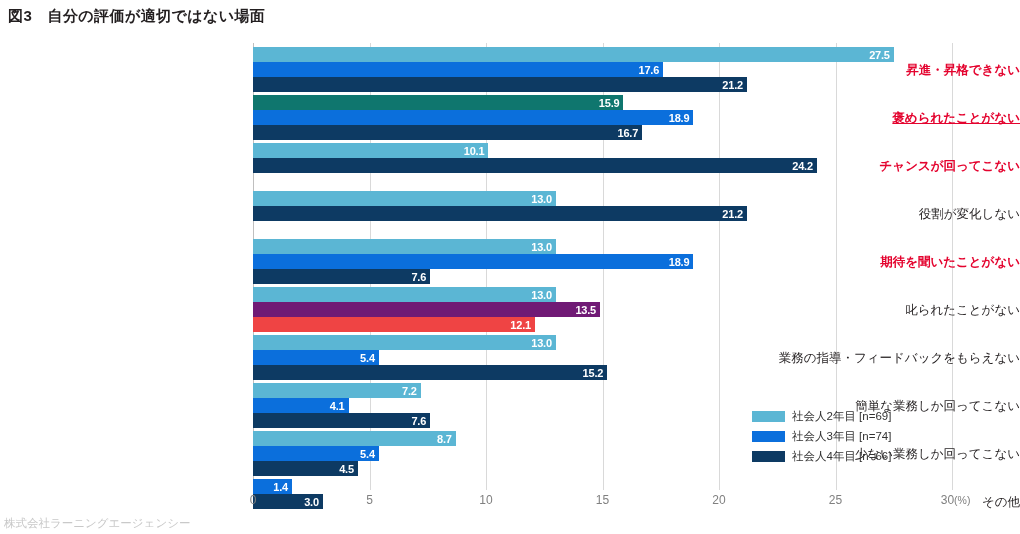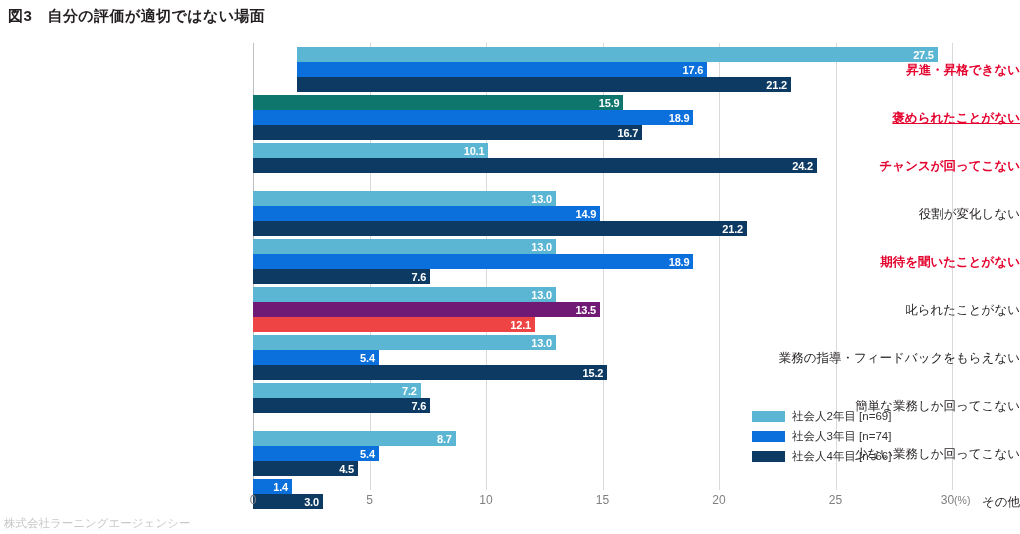--- a/index.html
+++ b/index.html
@@ -172,21 +172,21 @@
     <div id="gridlines">
         <div class="gridline axis0" style="left: 0px;"></div>
         <div class="gridline" style="left: 116.5px;"></div>
         <div class="gridline" style="left: 233px;"></div>
         <div class="gridline" style="left: 349.5px;"></div>
         <div class="gridline" style="left: 466px;"></div>
         <div class="gridline" style="left: 582.5px;"></div>
         <div class="gridline" style="left: 699px;"></div>
       </div>
     <div id="rows">
-        <div class="row" style="top: 4px; padding-left: 44px;">
+        <div class="row" style="top: 4px;">
           <div class="bar-track">
             <div class="bar" title="社会人2年目 [n=69]" style="width: 640.75px; background: rgb(91, 182, 212);">
               <span class="val">27.5</span>
             </div>
           </div>
           <div class="bar-track">
             <div class="bar" title="社会人3年目 [n=74]" style="width: 410.08px; background: rgb(11, 111, 220);">
               <span class="val">17.6</span>
             </div>
           </div>
@@ -225,25 +225,20 @@
             </div>
           </div>
         </div>
         <div class="row" style="top: 148px;">
           <div class="bar-track">
             <div class="bar" title="社会人2年目 [n=69]" style="width: 302.9px; background: rgb(91, 182, 212);">
               <span class="val">13.0</span>
             </div>
           </div>
           <div class="bar-track">
-            <div class="bar" title="社会人3年目 [n=74]" style="width: 347.17px; background: rgb(11, 111, 220);">
-              <span class="val">14.9</span>
-            </div>
-          </div>
-          <div class="bar-track">
             <div class="bar" title="社会人4年目 [n=66]" style="width: 493.96px; background: rgb(13, 58, 99);">
               <span class="val">21.2</span>
             </div>
           </div>
         </div>
         <div class="row" style="top: 196px;">
           <div class="bar-track">
             <div class="bar" title="社会人2年目 [n=69]" style="width: 302.9px; background: rgb(91, 182, 212);">
               <span class="val">13.0</span>
             </div>
@@ -290,20 +285,25 @@
           <div class="bar-track">
             <div class="bar" title="社会人4年目 [n=66]" style="width: 354.16px; background: rgb(13, 58, 99);">
               <span class="val">15.2</span>
             </div>
           </div>
         </div>
         <div class="row" style="top: 340px;">
           <div class="bar-track">
             <div class="bar" title="社会人2年目 [n=69]" style="width: 167.76px; background: rgb(91, 182, 212);">
               <span class="val">7.2</span>
+            </div>
+          </div>
+          <div class="bar-track">
+            <div class="bar" title="社会人3年目 [n=74]" style="width: 95.53px; background: rgb(11, 111, 220);">
+              <span class="val">4.1</span>
             </div>
           </div>
           <div class="bar-track">
             <div class="bar" title="社会人4年目 [n=66]" style="width: 177.08px; background: rgb(13, 58, 99);">
               <span class="val">7.6</span>
             </div>
           </div>
         </div>
         <div class="row" style="top: 388px;">
           <div class="bar-track">

